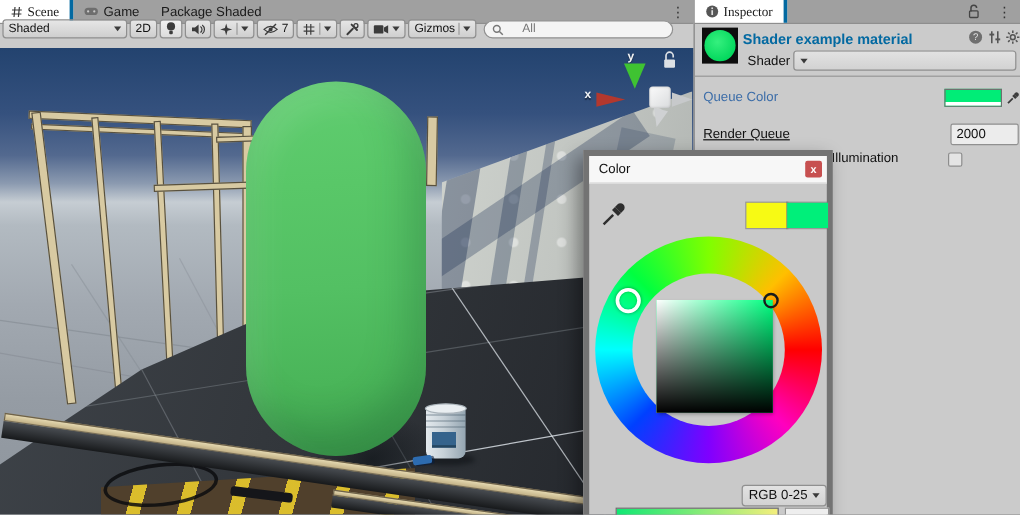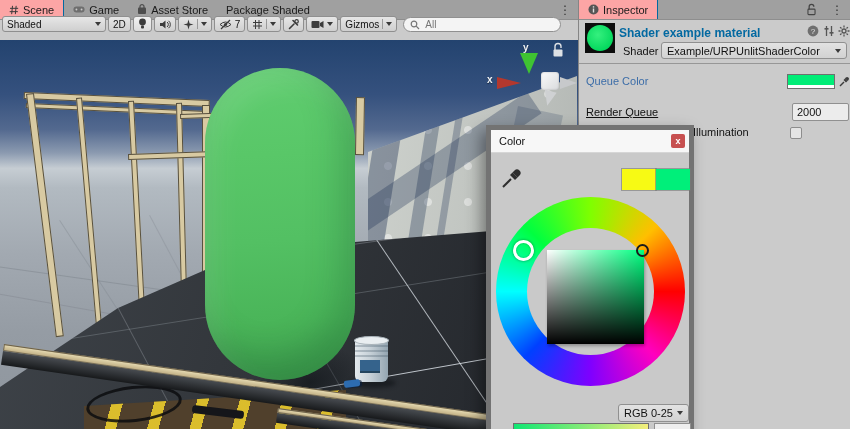--- a/index.html
+++ b/index.html
@@ -6,35 +6,35 @@
   #root{position:relative;width:850px;height:429px;overflow:hidden;
         font-family:"Liberation Sans",sans-serif;background:#a5a5a5;
         -webkit-font-smoothing:antialiased;}
   #root *{box-sizing:border-box;}
 
   
   .tabbar{position:absolute;left:0;top:0;right:0;height:20px;background:#a0a0a0;
           display:flex;align-items:stretch;border-bottom:1px solid #8e8e8e;}
   .tab{display:flex;align-items:center;gap:4px;padding:0 9px;font-size:11px;color:#1a1a1a;
        background:#aaaaaa;border-right:1px solid #929292;white-space:nowrap;}
-  .tab.active{background:#fca5a5;border-right:1px solid #0369a1;}
+  .tab.active{background:#ffffff;border-right:3px solid #0369a1;font-family:Liberation Serif, serif;}
   .tab.plain{background:transparent;border-right:none;text-align:center;}
   .kebab{margin-left:auto;padding:0 7px;display:flex;align-items:center;font-size:12px;color:#333;}
 
   
   #scene-panel{position:absolute;left:0;top:0;width:578px;height:429px;}
   .toolbar{position:absolute;left:0;top:20px;width:578px;height:20px;background:#cbcbcb;
            display:flex;align-items:flex-end;padding:12px 2px;gap:2px;border-bottom:1px solid #878787;}
   .tbtn{height:16px;display:flex;align-items:center;gap:3px;padding:0 4px;font-size:10px;color:#111;
         background:linear-gradient(#e6e6e6,#cfcfcf);border:1px solid #8f8f8f;border-radius:3px;}
   .tbtn.lit{background:linear-gradient(#f2f2f2,#dcdcdc);}
   .caret{width:0;height:0;border-left:3px solid transparent;border-right:3px solid transparent;
          border-top:4px solid #3a3a3a;}
   .vsep{width:1px;height:10px;background:#9a9a9a;}
-  .search{height:15px;margin-left:4px;flex:0 0 158px;display:flex;align-items:center;gap:3px;
+  .search{height:15px;margin-left:4px;flex:0 0 158px;display:flex;align-items:center;gap:13px;
           background:#f4f4f4;border:1px solid #909090;border-radius:8px;padding:0 6px;}
   .search input{border:none;outline:none;background:transparent;font-size:10px;width:110px;
                 font-family:"Liberation Sans",sans-serif;color:#333;}
 
   
   #viewport{position:absolute;left:0;top:40px;width:578px;height:389px;overflow:hidden;
             background:linear-gradient(180deg,#23436f 0%,#35517e 14%,#53698f 23%,#8b9ab0 29%,
                         #c6cdd3 33%,#b2bac1 38%,#a2a9b1 55%,#959ca4 75%,#8e959d 100%);}
   .gline{position:absolute;height:1px;transform-origin:left top;}
 
@@ -175,27 +175,20 @@
       </div>
       <div class="tab plain">
         <svg width="12" height="9" viewBox="0 0 14 9">
           <rect x="0.5" y="1" width="13" height="7" rx="3.5" fill="#6e6e6e"></rect>
           <circle cx="4" cy="4.5" r="1.1" fill="#c9c9c9"></circle>
             <circle cx="10" cy="4.5" r="1.1" fill="#c9c9c9"></circle>
         </svg>
         <span>Game</span>
       </div>
       <div class="tab plain">
-        <svg width="10" height="11" viewBox="0 0 10 11">
-          <path d="M3 4 V2.6 a2 2 0 0 1 4 0 V4" stroke="#4d4d4d" stroke-width="1.2" fill="none"></path>
-          <rect x="1" y="3.5" width="8" height="6.5" rx="1" fill="#4d4d4d"></rect>
-        </svg>
-        <span>Asset Store</span>
-      </div>
-      <div class="tab plain">
         <span>Package Shaded</span>
       </div>
       <div class="kebab">⋮</div>
     </div>
 
     <div class="toolbar">
       <div class="tbtn" style="width:104px;justify-content:space-between;">
         <span>Shaded</span>
         <span class="caret"></span>
       </div>
@@ -388,21 +381,20 @@
     </div>
     <div class="hicon" style="left:259px;">
       <svg width="12" height="12" viewBox="0 0 12 12">
         <circle cx="6" cy="6" r="2" fill="none" stroke="#555" stroke-width="1.3"></circle>
         <path d="M6 0.5 V2.5 M6 9.5 V11.5 M0.5 6 H2.5 M9.5 6 H11.5 M2.1 2.1 L3.5 3.5 M8.5 8.5 L9.9 9.9 M9.9 2.1 L8.5 3.5 M3.5 8.5 L2.1 9.9" stroke="#555" stroke-width="1.3"></path>
       </svg>
     </div>
 
     <div id="insp-shader-label">Shader</div>
     <div class="dropdown" style="left:82px;top:42px;width:186px;">
-      <span class="lbl">Example/URPUnlitShaderColor</span>
       <span class="caret"></span>
     </div>
 
     <div id="insp-divider"></div>
 
     <div id="base-color-label">Queue Color</div>
     <div id="base-color-swatch" style="background-color: rgb(0, 237, 119);">
       <div class="alpha"></div>
     </div>
     <div id="eyedropper-btn">

